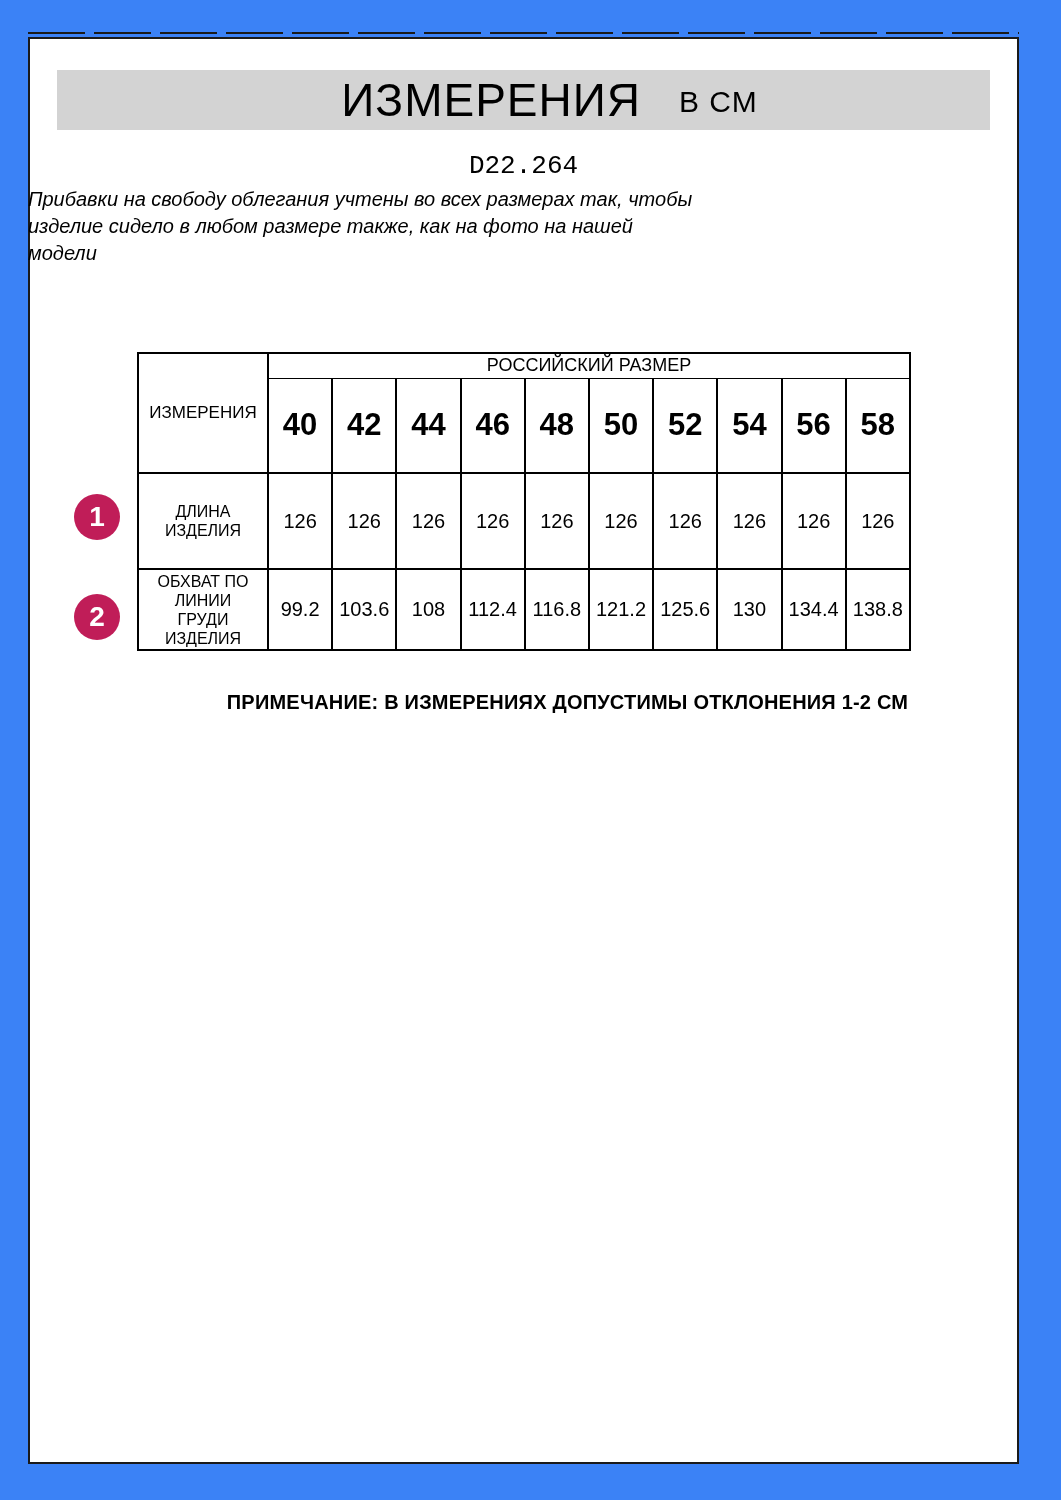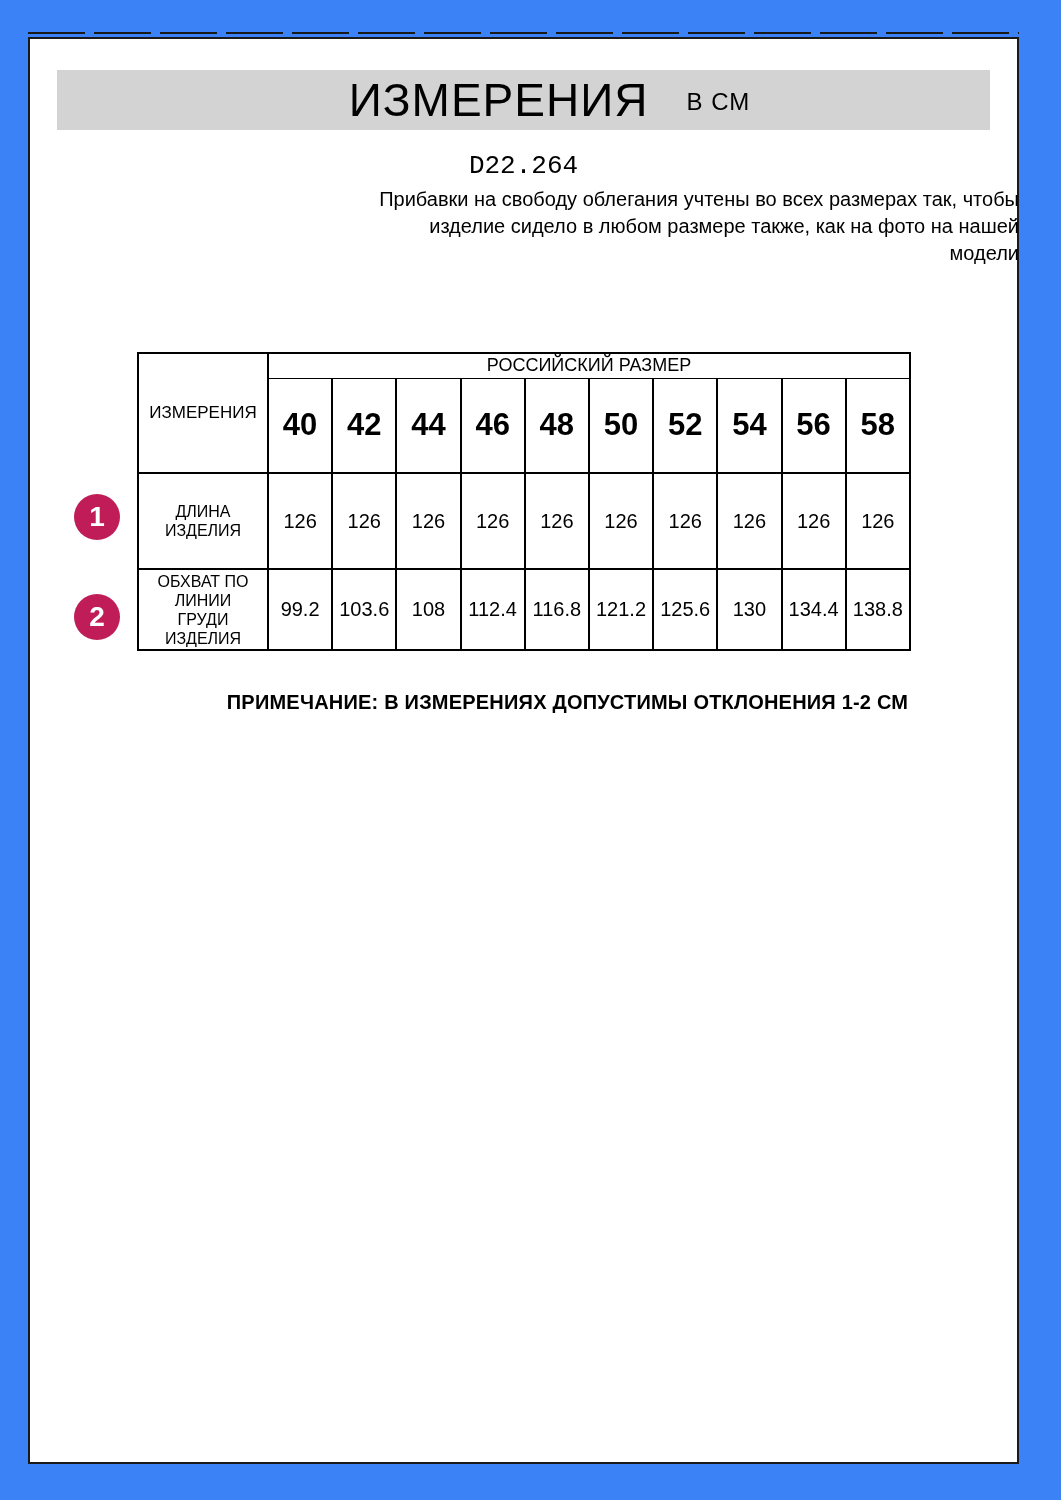--- a/index.html
+++ b/index.html
@@ -58,44 +58,45 @@
     font-size: 46px;
     font-weight: 400;
     letter-spacing: 1px;
   }
   .title-product {
     font-size: 46px;
     font-weight: 700;
     letter-spacing: 1px;
   }
   .title-units {
-    font-size: 24px;
+    font-size: 30px;
     font-weight: 400;
     letter-spacing: 1px;
     padding-top: 4px;
   }
   .model-code {
     position: absolute;
     left: 28px;
     top: 151px;
     width: 991px;
     text-align: center;
     font-size: 26px;
     font-weight: 400;
     font-family: Liberation Mono, monospace;
   }
   .description {
     position: absolute;
     left: 28px;
     top: 186px;
     width: 991px;
-    text-align: right;
+    text-align: left;
     font-size: 20px;
     line-height: 27px;
     font-weight: 400;
+    font-style: italic;
   }
   
   .size-table {
     position: absolute;
     left: 137px;
     top: 352px;
     border-collapse: collapse;
     table-layout: fixed;
     width: 772px;
   }

